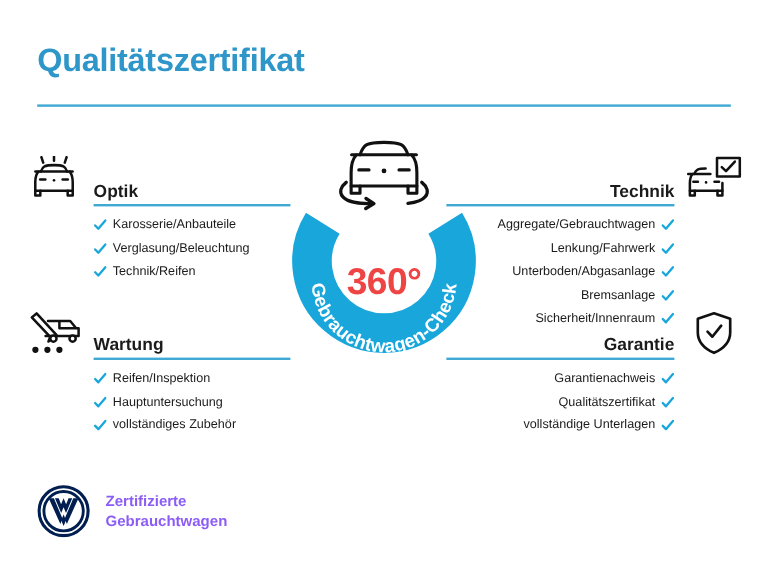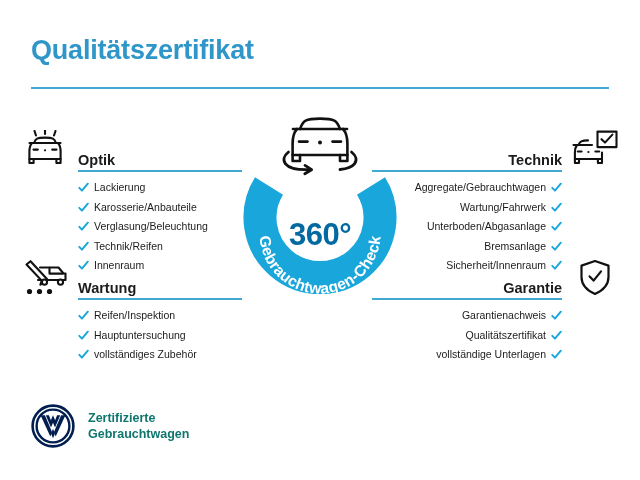--- a/index.html
+++ b/index.html
@@ -120,21 +120,21 @@
     left: 0; top: 0;
     width: 176px; height: 176px;
     display: flex;
     align-items: center;
     justify-content: center;
     pointer-events: none;
   }
   .badge-center span {
     font-size: 31px;
     font-weight: bold;
-    color: #0369a1;
+    color: #ef4444;
     letter-spacing: -0.5px;
     transform: translateY(2px);
   }
   .car-top {
     position: absolute;
     left: 272px; top: 110px;
     width: 96px; height: 66px;
   }
   .car-top svg { display: block; width: 100%; height: 100%; }
 
@@ -144,21 +144,21 @@
     left: 31px; top: 404px;
     display: flex;
     align-items: center;
   }
   .vw-logo { width: 44px; height: 44px; flex: 0 0 auto; }
   .vw-logo svg { display: block; width: 100%; height: 100%; }
   .footer-text {
     margin-left: 13px;
     font-size: 12.5px;
     font-weight: bold;
-    color: #0f766e;
+    color: #8b5cf6;
     line-height: 1.32;
     white-space: nowrap;
   }
 </style>
 </head>
 <body>
 
 <div class="page">
 
   <div class="title">Qualitätszertifikat</div>
@@ -184,53 +184,37 @@
       <div class="sec-title">Optik</div>
       <div class="sec-rule"></div>
     </div>
     <ul class="checklist">
       <li>
         <span class="chk">
           <svg viewBox="0 0 12 12" fill="none" stroke="currentColor" stroke-width="2.1" stroke-linecap="round" stroke-linejoin="round">
               <path d="M1.4 6.4 L4.3 9.4 L10.7 1.9"></path>
             </svg>
         </span>
-        <span>Lackierung</span>
-      </li>
-      <li>
-        <span class="chk">
-          <svg viewBox="0 0 12 12" fill="none" stroke="currentColor" stroke-width="2.1" stroke-linecap="round" stroke-linejoin="round">
-              <path d="M1.4 6.4 L4.3 9.4 L10.7 1.9"></path>
-            </svg>
-        </span>
         <span>Karosserie/Anbauteile</span>
       </li>
       <li>
         <span class="chk">
           <svg viewBox="0 0 12 12" fill="none" stroke="currentColor" stroke-width="2.1" stroke-linecap="round" stroke-linejoin="round">
               <path d="M1.4 6.4 L4.3 9.4 L10.7 1.9"></path>
             </svg>
         </span>
         <span>Verglasung/Beleuchtung</span>
       </li>
       <li>
         <span class="chk">
           <svg viewBox="0 0 12 12" fill="none" stroke="currentColor" stroke-width="2.1" stroke-linecap="round" stroke-linejoin="round">
               <path d="M1.4 6.4 L4.3 9.4 L10.7 1.9"></path>
             </svg>
         </span>
         <span>Technik/Reifen</span>
-      </li>
-      <li>
-        <span class="chk">
-          <svg viewBox="0 0 12 12" fill="none" stroke="currentColor" stroke-width="2.1" stroke-linecap="round" stroke-linejoin="round">
-              <path d="M1.4 6.4 L4.3 9.4 L10.7 1.9"></path>
-            </svg>
-        </span>
-        <span>Innenraum</span>
       </li>
     </ul>
   </div>
 
   <div class="section sec-wartung left">
     <div class="sec-head">
       <div class="sec-icon">
         <svg viewBox="0 0 50 40" fill="none" stroke="#111111" stroke-width="2.1" stroke-linecap="round" stroke-linejoin="round">
           <path d="M6.5 6.5 L10.5 3.2 L27 21 L23.6 24.6 Z"></path>
           <path d="M23.6 24.6 L20.4 26.6 L21.7 22.9"></path>
@@ -296,21 +280,21 @@
     <ul class="checklist">
       <li>
         <span>Aggregate/Gebrauchtwagen</span>
         <span class="chk">
           <svg viewBox="0 0 12 12" fill="none" stroke="currentColor" stroke-width="2.1" stroke-linecap="round" stroke-linejoin="round">
               <path d="M1.4 6.4 L4.3 9.4 L10.7 1.9"></path>
             </svg>
         </span>
       </li>
       <li>
-        <span>Wartung/Fahrwerk</span>
+        <span>Lenkung/Fahrwerk</span>
         <span class="chk">
           <svg viewBox="0 0 12 12" fill="none" stroke="currentColor" stroke-width="2.1" stroke-linecap="round" stroke-linejoin="round">
               <path d="M1.4 6.4 L4.3 9.4 L10.7 1.9"></path>
             </svg>
         </span>
       </li>
       <li>
         <span>Unterboden/Abgasanlage</span>
         <span class="chk">
           <svg viewBox="0 0 12 12" fill="none" stroke="currentColor" stroke-width="2.1" stroke-linecap="round" stroke-linejoin="round">

